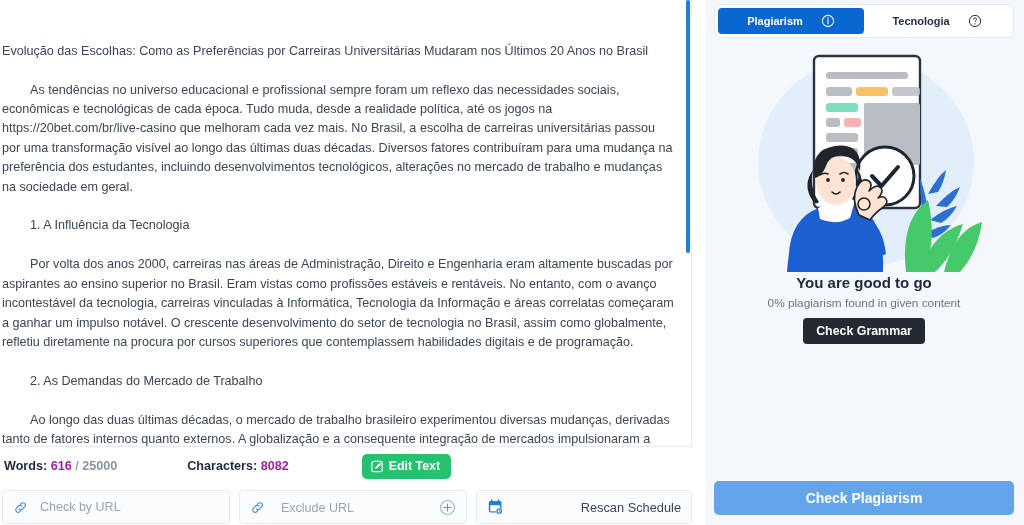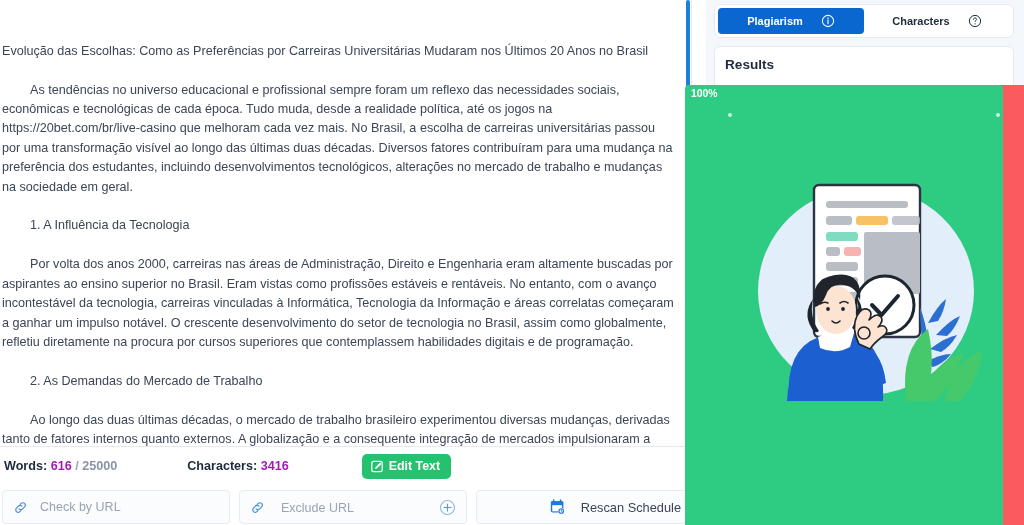--- a/index.html
+++ b/index.html
@@ -116,21 +116,21 @@
     border-radius: 4px;
     display: flex;
     align-items: center;
     padding: 8px 10px;
     gap: 12px;
   }
   .url-field.check { width: 228px; }
   .url-field.exclude { width: 228px; justify-content: space-between; }
   .url-field.rescan {
     width: 216px;
-    justify-content: flex-end;
+    justify-content: space-between;
     gap: 14px;
   }
   .url-ph {
     color: #9aa3b3;
     font-size: 12.5px;
   }
   .rescan-label {
     color: #3b4556;
     font-size: 12.8px;
   }
@@ -320,21 +320,21 @@
 
     <div class="counters">
       <div class="counter counter-words">
         <span class="lbl">Words:</span>
         <span class="num">616</span>
         <span class="slash">/</span>
         <span>25000</span>
       </div>
       <div class="counter counter-chars">
         <span class="lbl">Characters:</span>
-        <span class="num">3416</span>
+        <span class="num">8082</span>
       </div>
       <button class="edit-text-btn">
         <span>
           <svg width="13" height="13" viewBox="0 0 16 16" fill="none">
             <rect x="1" y="1.6" width="12.8" height="12.8" rx="2" stroke="#ffffff" stroke-width="1.5"></rect>
             <path d="M11.2 3.1 L12.9 4.8 L7.2 10.5 L5.0 11.0 L5.5 8.8 Z" fill="#ffffff"></path>
           </svg>
         </span>
         <span>Edit Text</span>
       </button>
@@ -392,43 +392,31 @@
       <div class="tab active">
         <span>Plagiarism</span>
         <span class="t-icon">
           <svg width="14" height="14" viewBox="0 0 20 20" fill="none">
             <circle cx="10" cy="10" r="8" stroke="#ffffff" stroke-width="1.5"></circle>
             <path d="M10 5.6v1.1M10 8.6v5.2" stroke="#ffffff" stroke-width="1.6" stroke-linecap="round"></path>
           </svg>
         </span>
       </div>
       <div class="tab">
-        <span>Characters</span>
+        <span>Tecnologia</span>
         <span class="t-icon">
           <svg width="14" height="14" viewBox="0 0 20 20" fill="none">
             <circle cx="10" cy="10" r="8" stroke="#1f2a3c" stroke-width="1.4"></circle>
             <path d="M7.9 7.6c.1-1.3 1.1-2 2.2-2 1.2 0 2.1.8 2.1 1.9 0 1.5-2 1.6-2 3.1" stroke="#1f2a3c" stroke-width="1.4" stroke-linecap="round" fill="none"></path>
             <circle cx="10.1" cy="14" r=".95" fill="#1f2a3c"></circle>
           </svg>
         </span>
       </div>
     </div>
 
-    <div class="results-card">
-      <div class="results-title">Results</div>
-      <div class="meter-row">
-        <span class="bubble left">0%</span>
-        <span class="bubble right">100%</span>
-      </div>
-      <div class="meter-bar">
-        <span class="knob k1"></span>
-        <span class="knob k2"></span>
-      </div>
-      <button class="download-btn">Download Report</button>
-    </div>
 
     <div class="illus">
       <svg width="300" height="228" viewBox="0 0 300 228" fill="none">
 
         <ellipse cx="152" cy="118" rx="108" ry="104" fill="#e3eefb"></ellipse>
 
         <rect x="100" y="12" width="106" height="152" rx="5" fill="#ffffff" stroke="#2b3440" stroke-width="2.4"></rect>
         <rect x="112" y="28" width="82" height="7" rx="3" fill="#b9bdc4"></rect>
         <rect x="112" y="43" width="26" height="9" rx="3" fill="#b9bdc4"></rect>
         <rect x="142" y="43" width="32" height="9" rx="3" fill="#f7c164"></rect>

